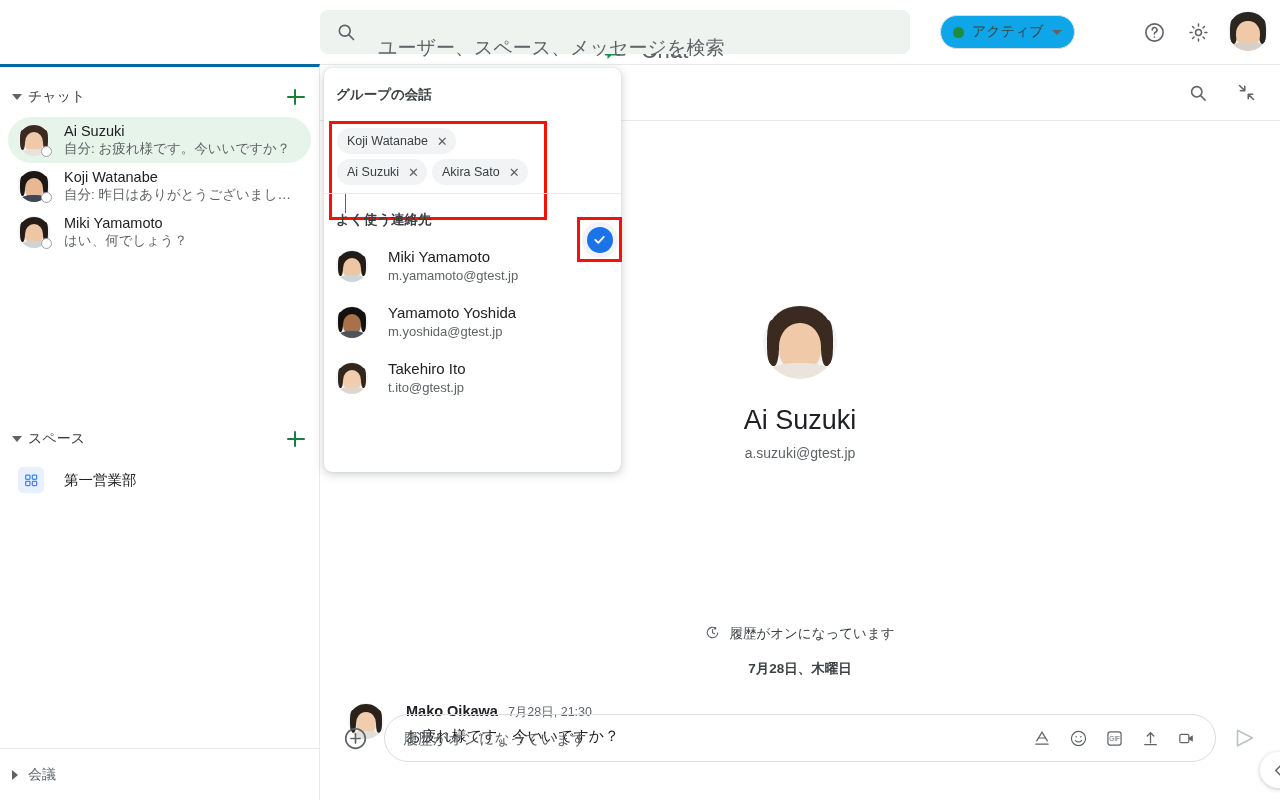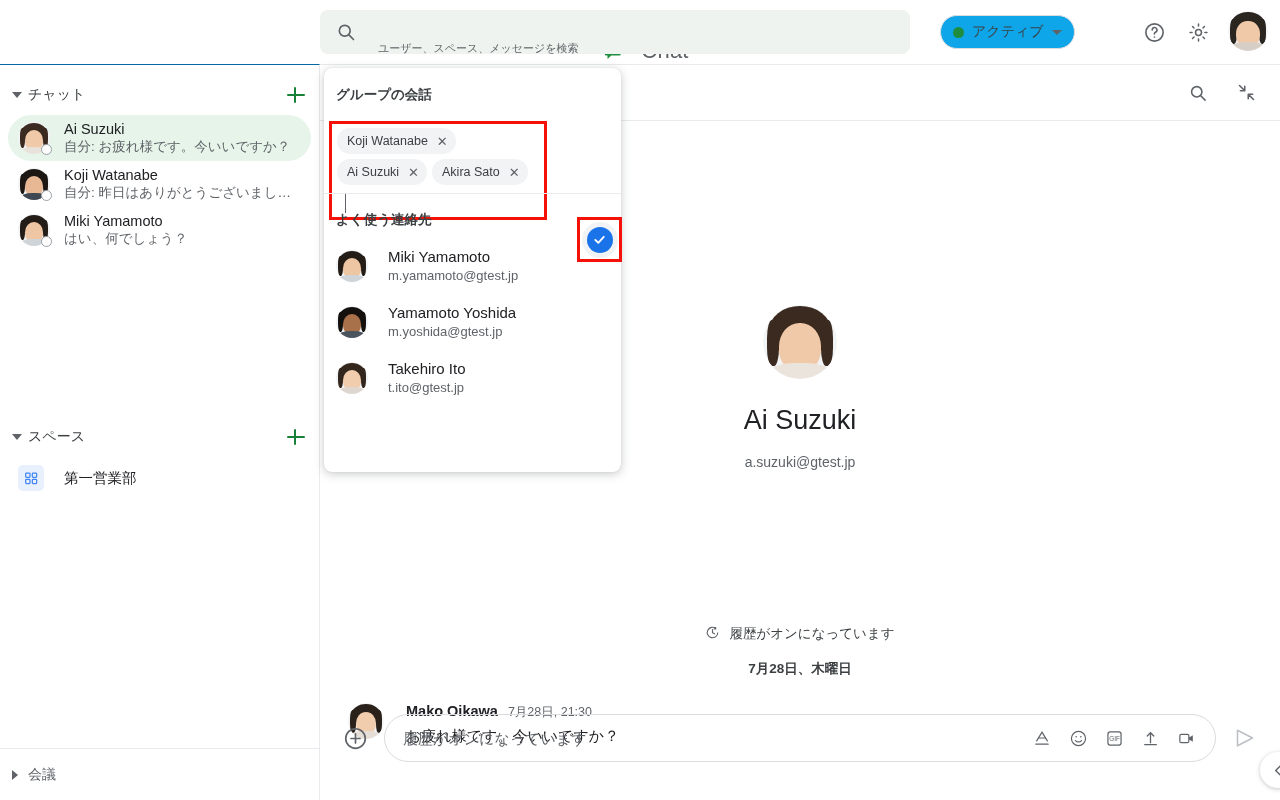--- a/index.html
+++ b/index.html
@@ -31,21 +31,21 @@
   .brand-title { font-size: 22px; color: #5f6368; margin-left: 12px; letter-spacing: .2px; }
 
   .search-wrap {
     position: absolute; left: 320px; top: 10px; width: 590px; height: 44px;
     background: #eef3ef; border-radius: 8px; display: flex; align-items: center;
     padding: 0 16px; cursor: text;
   }
   .search-icon { width: 20px; height: 20px; flex: none; }
   .search-input {
     border: 0; outline: 0; background: transparent; margin-left: 22px;
-    font-size: 11px; color: #5f6368; width: 100%;
+    font-size: 19px; color: #5f6368; width: 100%;
     font-family: "Liberation Sans", "DejaVu Sans", sans-serif;
     margin-top: 32px;
   }
   .search-input::placeholder { color: #5f6368; }
 
   .status-pill {
     position: absolute; left: 940px; top: 15px; height: 34px;
     border: 1px solid #dadce0; border-radius: 17px;
     display: flex; align-items: center; padding: 0 12px; cursor: pointer;
     background: #0ea5e9;
@@ -59,21 +59,21 @@
     width: 40px; height: 40px; border-radius: 50%; display: flex;
     align-items: center; justify-content: center; cursor: pointer; background: transparent;
     border: 0; position: absolute; top: 12px;
   }
   .avatar-btn { position: absolute; top: 11px; left: 1228px; width: 40px; height: 40px;
     border-radius: 50%; overflow: hidden; cursor: pointer; }
 
   
   .sidebar {
     position: absolute; left: 0; top: 64px; width: 320px; height: 736px;
-    background: #fff; border-right: 1px solid #e8eaed; border-top: 1px solid #0369a1;
+    background: #fff; border-right: 1px solid #e8eaed; border-top: 3px solid #0369a1;
     overflow: hidden;
   }
   .section-head {
     display: flex; align-items: center; height: 40px; padding: 0 12px 0 6px;
     margin-top: 10px; cursor: pointer;
   }
   .tri {
     width: 0; height: 0; margin: 0 6px 0 6px;
     border-left: 5px solid transparent; border-right: 5px solid transparent;
     border-top: 6px solid #5f6368;
@@ -135,21 +135,21 @@
   }
   .tb-icon { width: 40px; height: 40px; border-radius: 50%; display: flex;
     align-items: center; justify-content: center; cursor: pointer; }
 
   .convo-hero {
     position: absolute; top: 240px; left: 0; width: 960px;
     display: flex; flex-direction: column; align-items: center;
   }
   .hero-av { width: 74px; height: 74px; border-radius: 50%; overflow: hidden; }
   .hero-name { font-size: 27px; color: #202124; margin-top: 26px; font-weight: 400; }
-  .hero-mail { font-size: 14px; color: #5f6368; margin-top: 18px; }
+  .hero-mail { font-size: 14px; color: #5f6368; margin-top: 9px; }
 
   .history-note {
     position: absolute; top: 560px; width: 960px; text-align: center;
   }
   .hn-line1 { display: flex; align-items: center; justify-content: center; gap: 9px;
     font-size: 13.5px; color: #3c4043; }
   .hn-line2 { font-size: 13.5px; color: #5f6368; margin-top: 8px; }
   .hn-date { font-size: 13.5px; color: #3c4043; margin-top: 17px; font-weight: bold; }
 
   .message { position: absolute; top: 638px; left: 28px; display: flex; }

